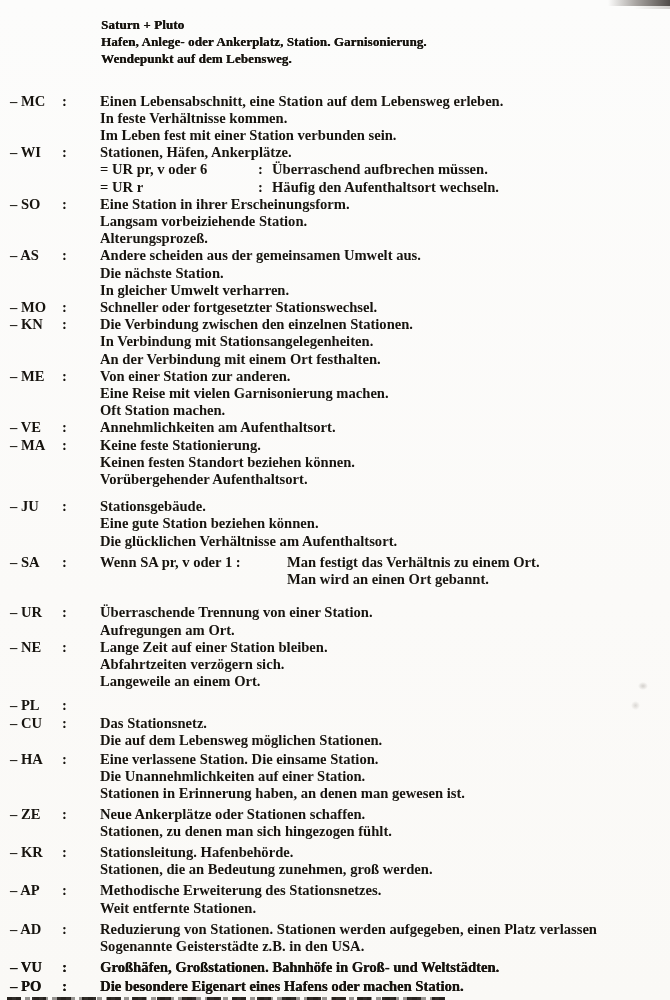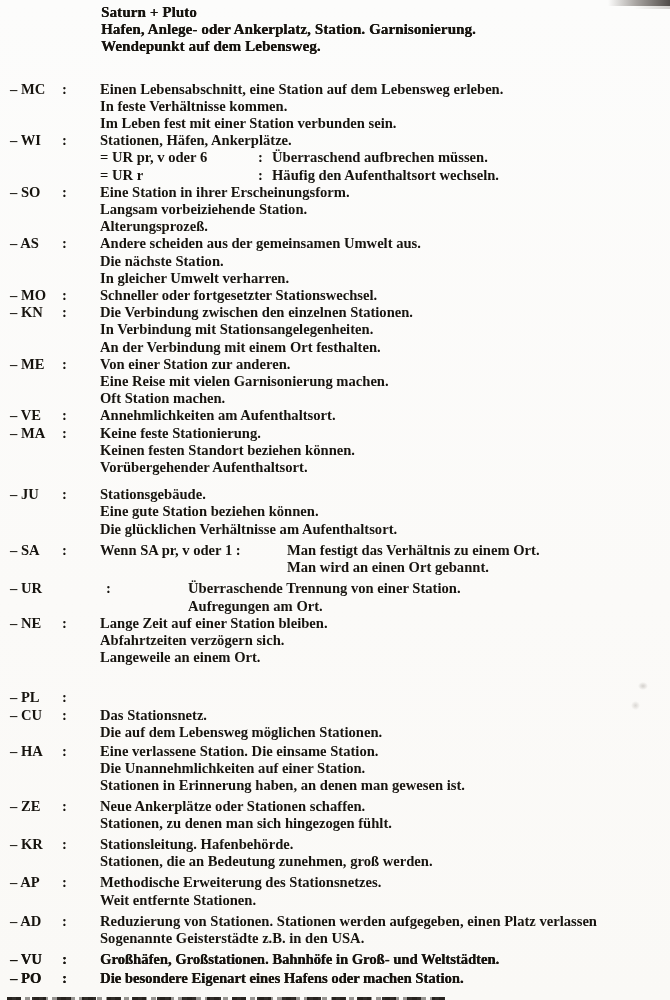--- a/index.html
+++ b/index.html
@@ -12,23 +12,23 @@
     width: 670px;
     height: 1000px;
     overflow: hidden;
     background: linear-gradient(180deg, #fcfcfb 0%, #fbfaf8 60%, #faf9f6 100%);
     font-family: "Liberation Serif", serif;
     font-weight: bold;
     color: #17140f;
   }
   
   .doc-header {
-    padding-top: 4px;
+    padding-top: 16px;
     margin-left: 101px;
-    font-size: 15px;
+    font-size: 13px;
     line-height: 17.2px;
     text-shadow: 0.3px 0 0 currentColor;
     letter-spacing: 0.1px;
   }
   
   #entries {
     margin-top: 25px;
   }
   .entry {
     display: flex;
@@ -52,22 +52,22 @@
   .line { white-space: nowrap; }
   
   .pre   { display: inline-block; width: 158px; }
   .presep{ display: inline-block; width: 14px; }
   
   .prew  { display: inline-block; width: 187px; }
   .indented { padding-left: 187px; }
   
   .entry-JU { margin-top: 10px; }
   .entry-SA { margin-top: 4px; }
-  .entry-UR { margin-top: 4px; gap: 44px; }
-  .entry-PL { margin-top: 23px; }
+  .entry-UR { margin-top: 16px; }
+  .entry-PL { margin-top: 7px; }
   .entry-HA { margin-top: 2px; }
   .entry-ZE { margin-top: 3px; }
   .entry-KR { margin-top: 4px; }
   .entry-AP { margin-top: 4px; }
   .entry-AD { margin-top: 4px; }
   .entry-VU { margin-top: 4px; }
   .entry-PO { margin-top: 2px; }
   
   .entry-VU, .entry-PO { text-shadow: 0.35px 0 0 currentColor; }
   

